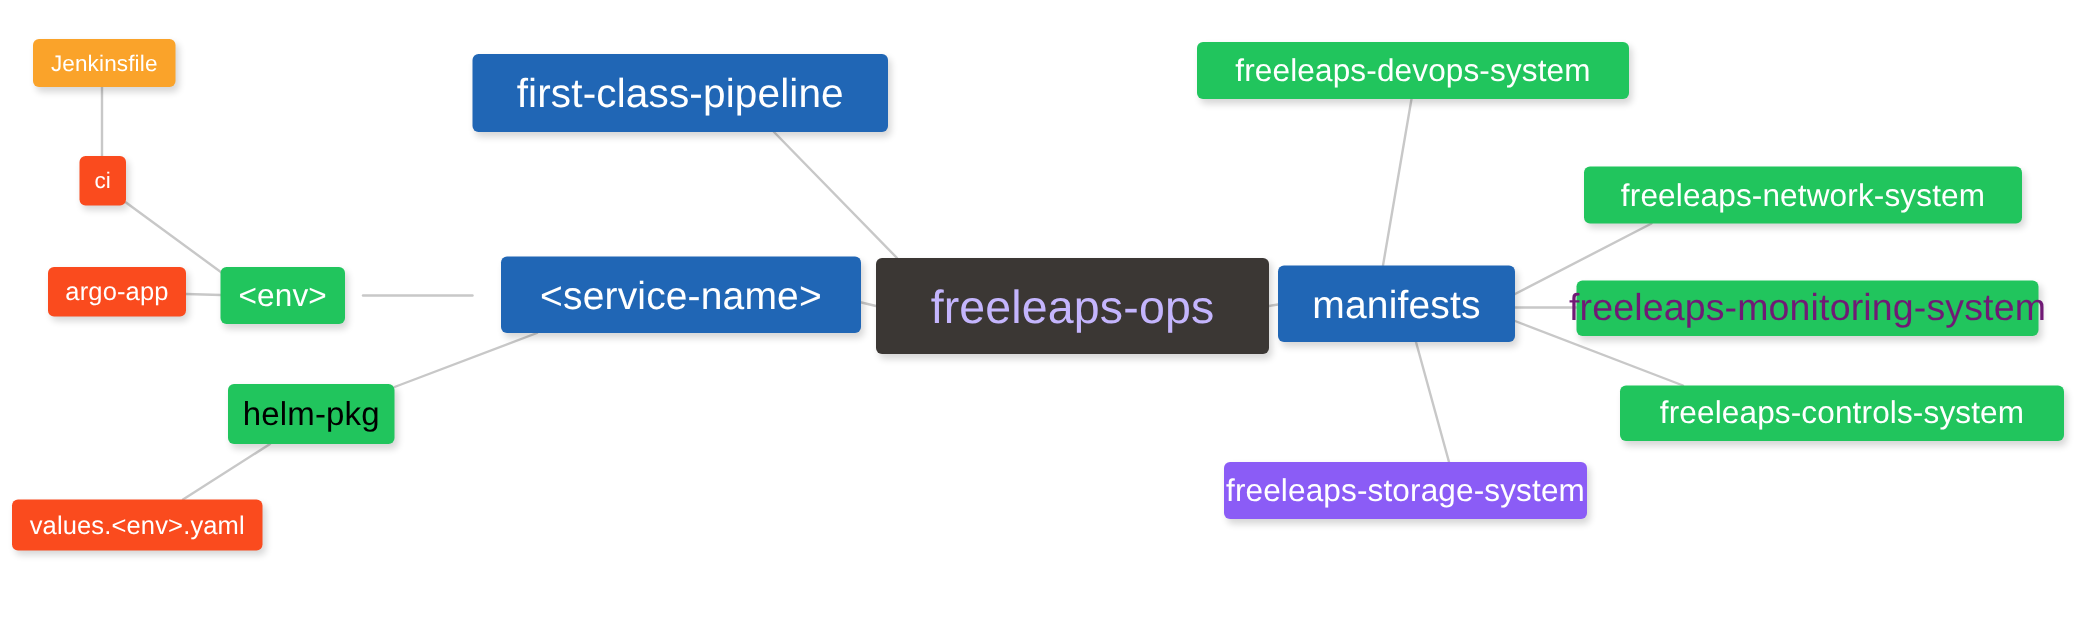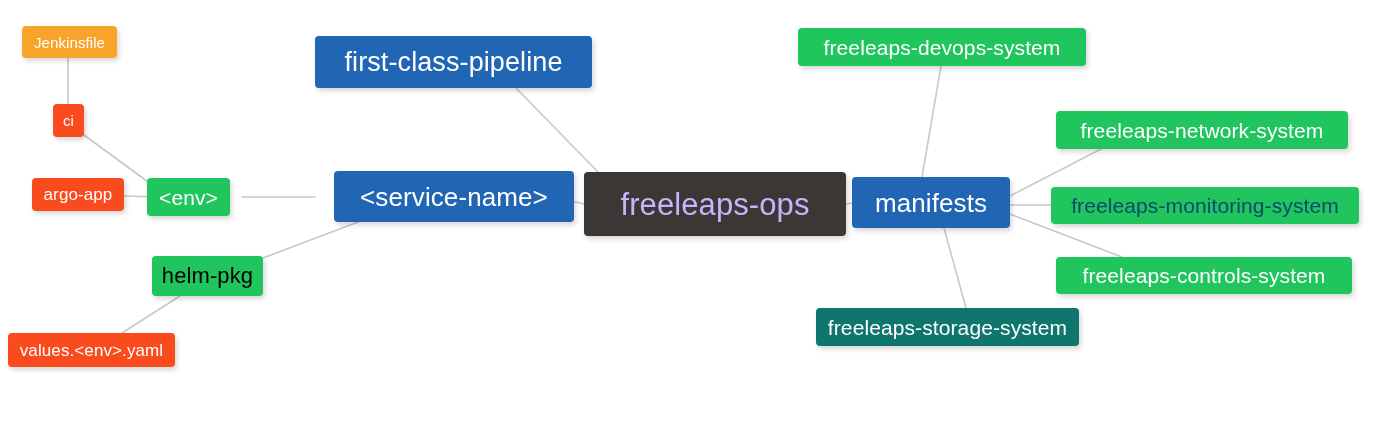--- a/index.html
+++ b/index.html
@@ -83,17 +83,17 @@
       <div class="node node-blue" style="left: 315px; top: 36px; width: 277px; height: 52px; font-size: 27px; background: rgb(32, 102, 181); color: rgb(255, 255, 255);">first-class-pipeline</div>
       <div class="node node-blue" style="left: 852px; top: 177px; width: 158px; height: 51px; font-size: 26px; background: rgb(32, 102, 181); color: rgb(255, 255, 255);">manifests</div>
       <div class="node node-green" style="left: 147px; top: 178px; width: 83px; height: 38px; font-size: 21px; background: rgb(33, 197, 93); color: rgb(255, 255, 255);">&lt;env&gt;</div>
       <div class="node node-green" style="left: 152px; top: 256px; width: 111px; height: 40px; font-size: 22px; background: rgb(33, 197, 93); color: #000000;">helm-pkg</div>
       <div class="node node-orange" style="left: 22px; top: 26px; width: 95px; height: 32px; font-size: 15px; background: rgb(250, 163, 42); color: rgb(255, 255, 255);">Jenkinsfile</div>
       <div class="node node-red" style="left: 53px; top: 104px; width: 31px; height: 33px; font-size: 15px; background: rgb(250, 75, 30); color: rgb(255, 255, 255);">ci</div>
       <div class="node node-red" style="left: 32px; top: 178px; width: 92px; height: 33px; font-size: 17px; background: rgb(250, 75, 30); color: rgb(255, 255, 255);">argo-app</div>
       <div class="node node-red" style="left: 8px; top: 333px; width: 167px; height: 34px; font-size: 17px; background: rgb(250, 75, 30); color: rgb(255, 255, 255);">values.&lt;env&gt;.yaml</div>
       <div class="node node-green" style="left: 798px; top: 28px; width: 288px; height: 38px; font-size: 21px; background: rgb(33, 197, 93); color: rgb(255, 255, 255);">freeleaps-devops-system</div>
       <div class="node node-green" style="left: 1056px; top: 111px; width: 292px; height: 38px; font-size: 21px; background: rgb(33, 197, 93); color: rgb(255, 255, 255);">freeleaps-network-system</div>
-      <div class="node node-green" style="left: 1051px; top: 187px; width: 308px; height: 37px; font-size: 21px; background: rgb(33, 197, 93); color: #0c4a6e;">freeleaps-monitoring-system</div>
-      <div class="node node-green" style="left: 1056px; top: 257px; width: 296px; height: 37px; font-size: 21px; background: rgb(33, 197, 93); color: rgb(255, 255, 255);">freeleaps-controls-system</div>
-      <div class="node node-green" style="left: 816px; top: 308px; width: 263px; height: 38px; font-size: 21px; background: #0f766e; color: rgb(255, 255, 255);">freeleaps-storage-system</div>
+      <div class="node node-green" style="left: 1051px; top: 187px; width: 308px; height: 37px; font-size: 25px; background: rgb(33, 197, 93); color: #701a75;">freeleaps-monitoring-system</div>
+      <div class="node node-green" style="left: 1080px; top: 257px; width: 296px; height: 37px; font-size: 21px; background: rgb(33, 197, 93); color: rgb(255, 255, 255);">freeleaps-controls-system</div>
+      <div class="node node-green" style="left: 816px; top: 308px; width: 242px; height: 38px; font-size: 21px; background: #8b5cf6; color: rgb(255, 255, 255);">freeleaps-storage-system</div>
     </div>
 </div>
 
 </body></html>

